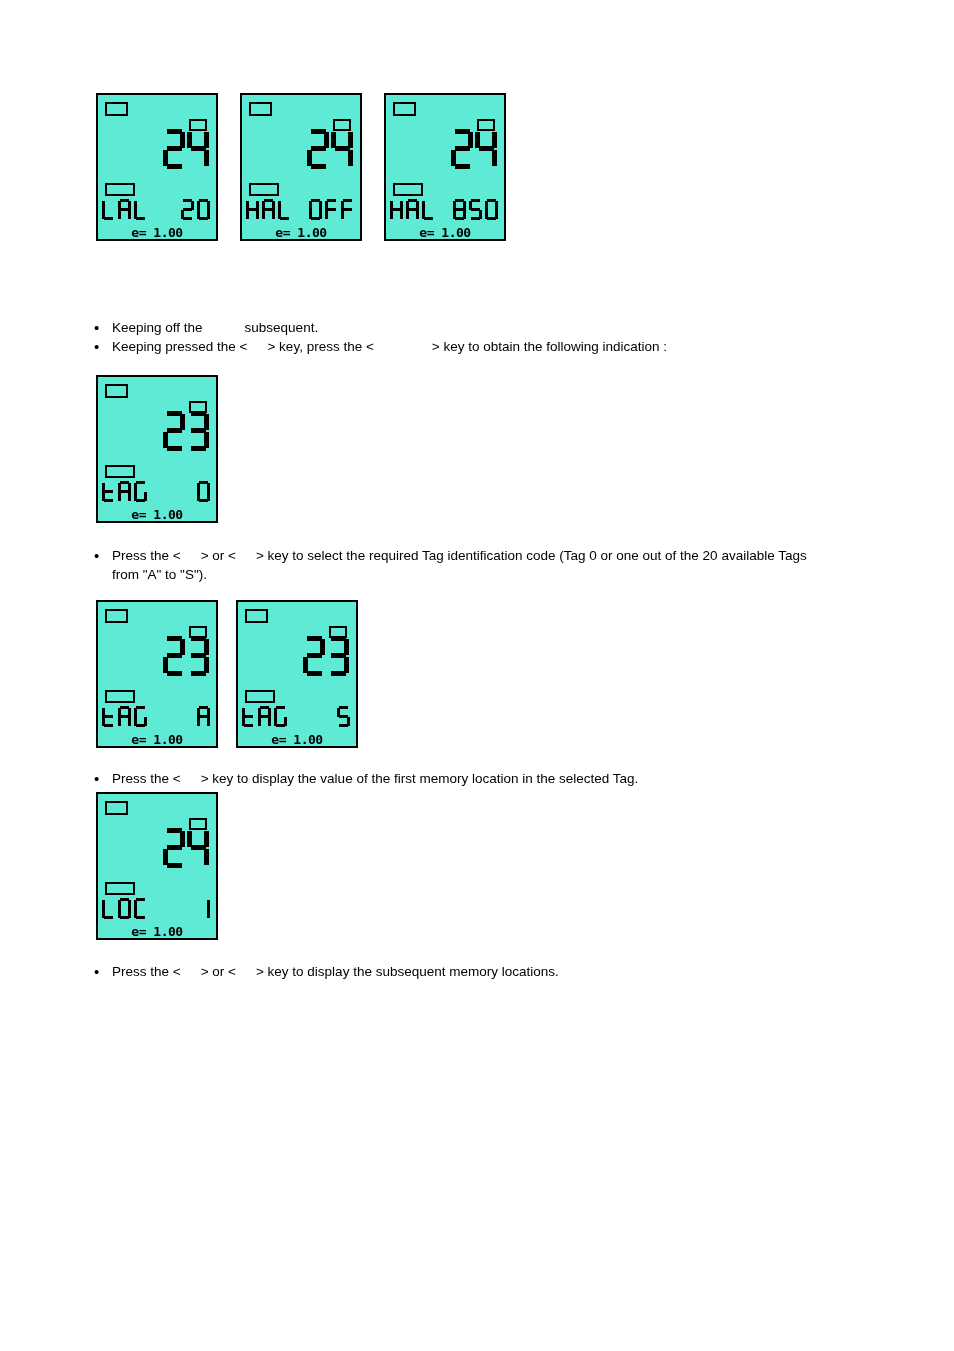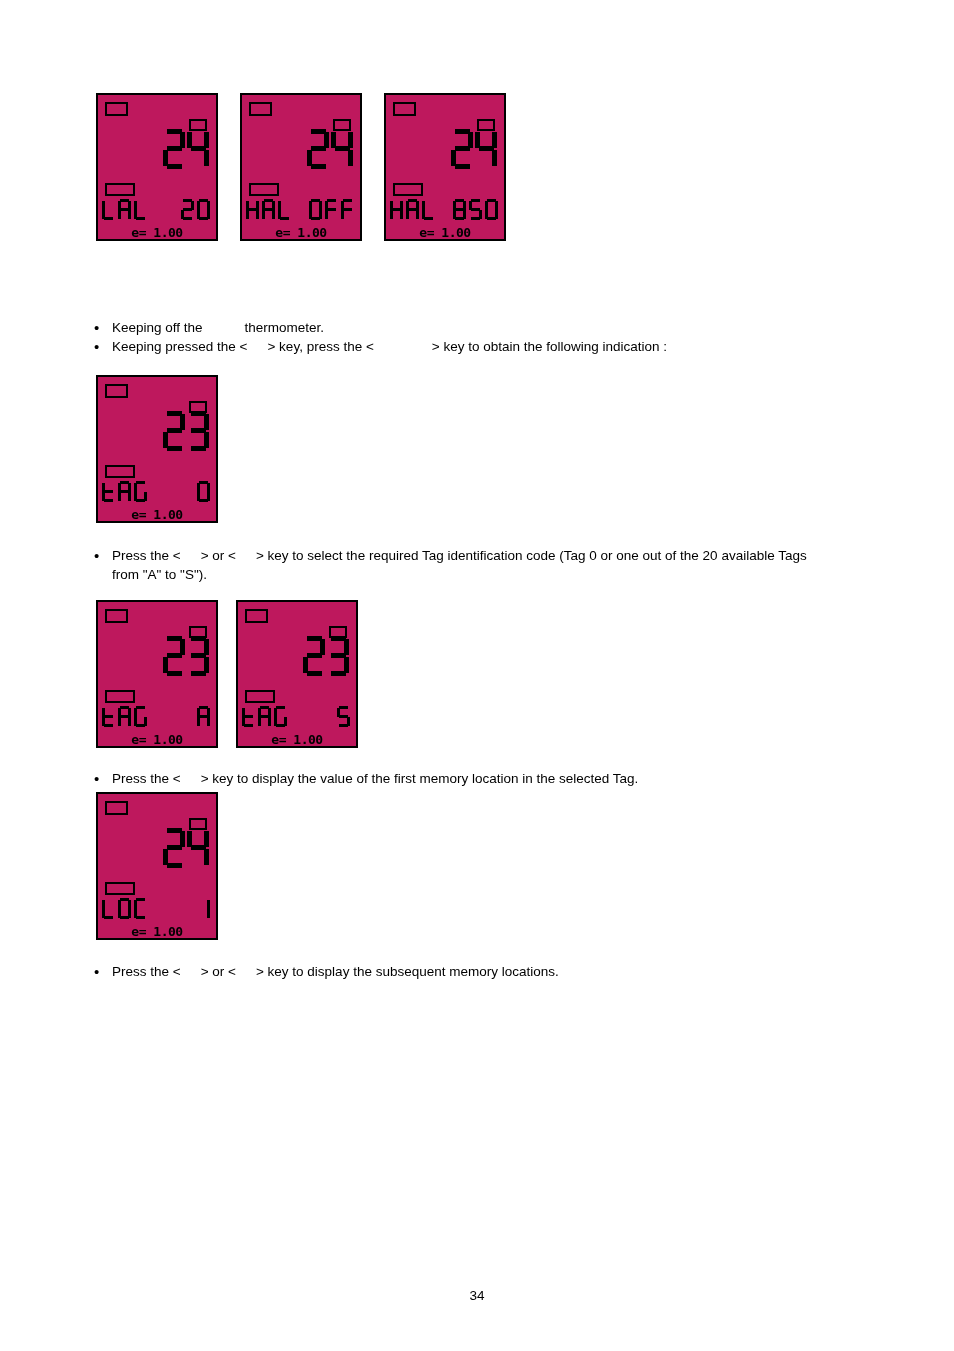--- a/index.html
+++ b/index.html
@@ -22,21 +22,21 @@
     left: 0; top: 0;
     width: 954px;
     height: 1351px;
   }
 
   
   .lcd {
     position: absolute;
     box-sizing: border-box;
     border: 2px solid #000000;
-    background: #be185d;
+    background: #5eead4;
   }
   .lcd-inner {
     position: relative;
     width: 100%;
     height: 100%;
   }
 
   
   .ind {
     position: absolute;
@@ -349,21 +349,21 @@
               <i class="f"></i>
             </span>
           </div>
       </div>
       <div class="emis">e= 1.00</div>
     </div>
   </div>
 
   <div class="bullet-block" style="left:85px; top:318px; width:790px;">
     <div class="bullet-line">
-      <span class="dot">•</span><span>Keeping off the</span><span class="gap-s"></span><span>thermometer.</span>
+      <span class="dot">•</span><span>Keeping off the</span><span class="gap-s"></span><span>subsequent.</span>
     </div>
     <div class="bullet-line">
       <span class="dot">•</span><span>Keeping pressed the &lt;</span><span class="gap-m"></span><span>&gt; key, press the &lt;</span><span class="gap-l"></span><span>&gt; key to obtain the following indication :</span>
     </div>
   </div>
 
   <div class="lcd" style="left:96px; top:375px; width:122px; height:148px;">
     <div class="lcd-inner">
       <div class="ind ind-tl"></div>
       <div class="ind ind-tr"></div>
@@ -609,15 +609,14 @@
       <div class="emis">e= 1.00</div>
     </div>
   </div>
 
   <div class="bullet-block" style="left:85px; top:962px; width:800px;">
     <div class="bullet-line">
       <span class="dot">•</span><span>Press  the &lt;</span><span class="gap-m"></span><span>&gt; or &lt;</span><span class="gap-m"></span><span>&gt; key to display the subsequent memory locations.</span>
     </div>
   </div>
 
-  <div class="page-number">34</div>
 
 </div>
 
 </body></html>

